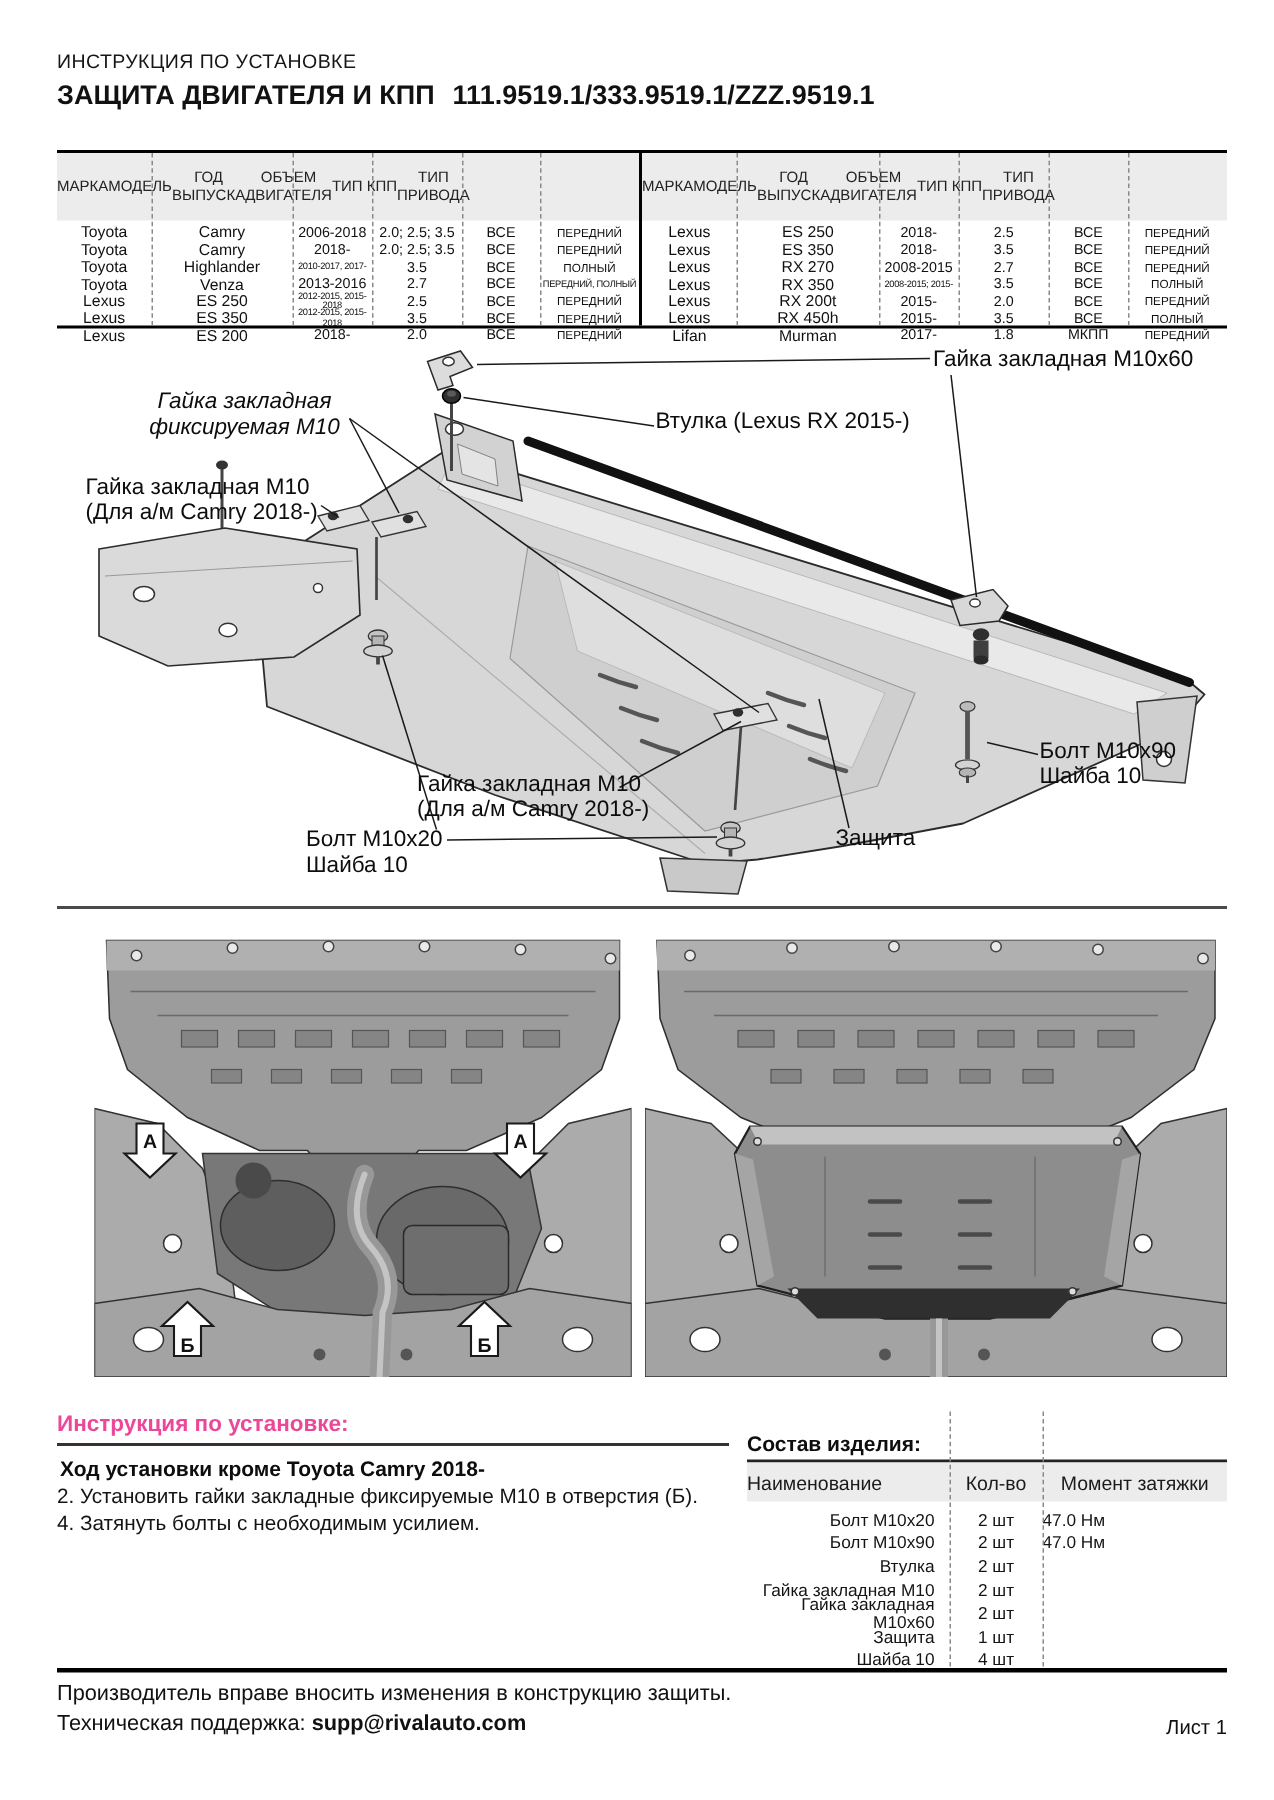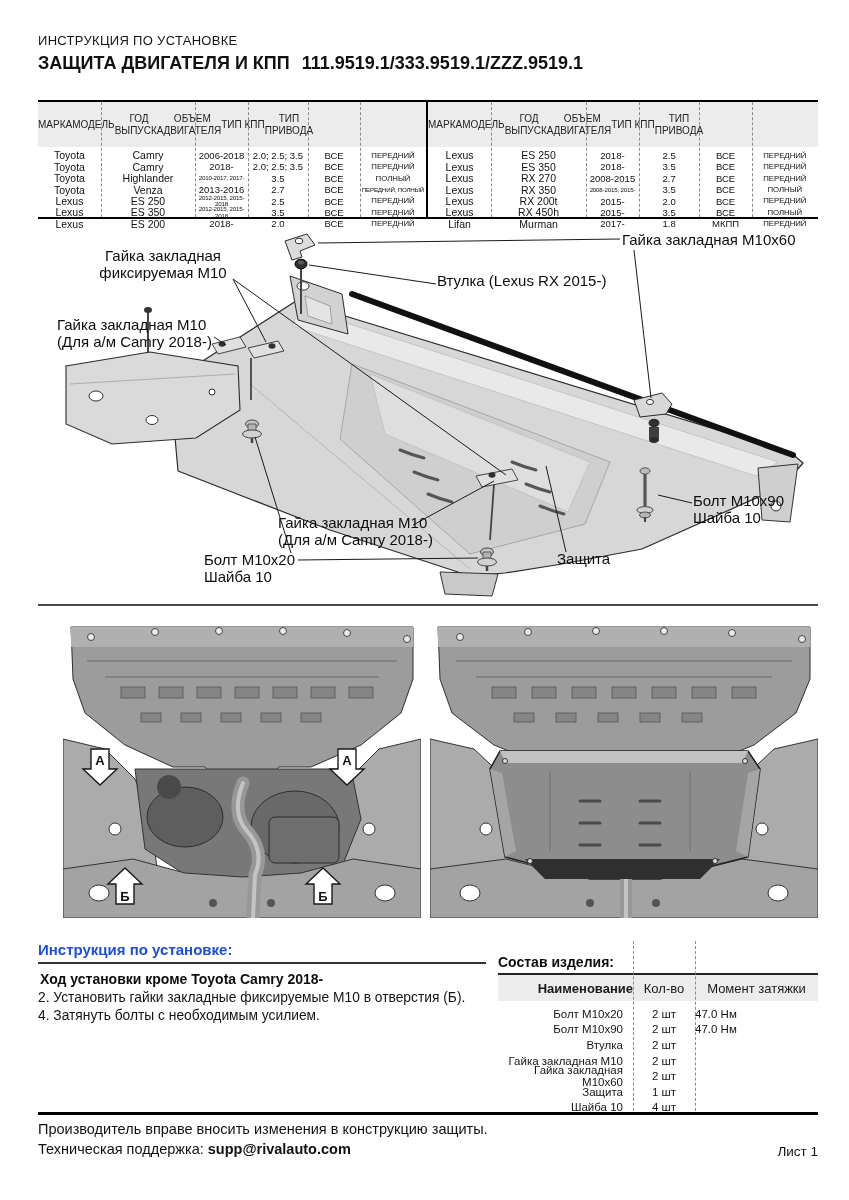--- a/index.html
+++ b/index.html
@@ -25,46 +25,46 @@
   .shrunk{font-size:6.2px !important;letter-spacing:-0.2px;}
   .vd{position:absolute;top:0;bottom:0;width:0;border-left:1px dashed #8a8a8a;}
   .vd1{left:16.2%}.vd2{left:40.5%}.vd3{left:54.1%}.vd4{left:69.6%}.vd5{left:83%}
 
   
   .diagram{position:absolute;left:0;top:224px;width:849px;height:380px;}
   .diagram svg{position:absolute;left:0;top:0;}
   .dlabel{position:absolute;font-size:15px;line-height:1.12;white-space:pre-line;color:#0d0d0d;}
   .dl-m10x60{left:622px;top:8px;}
   .dl-vtulka{left:437px;top:49px;}
-  .dl-gzf{left:86px;top:24px;width:154px;text-align:center;}
+  .dl-gzf{left:86px;top:36px;width:154px;text-align:center;font-style:italic;}
   .dl-gzleft{left:57px;top:93px;}
   .dl-gzbottom{left:278px;top:291px;}
   .dl-bolt20{left:204px;top:328px;}
   .dl-zashita{left:557px;top:327px;}
   .dl-bolt90{left:693px;top:269px;}
 
   .divider{position:absolute;left:38px;top:604px;width:780px;height:2px;background:#4a4a4a;}
 
   
   .photoL{position:absolute;left:63px;top:621px;width:358px;height:297px;}
   .photoR{position:absolute;left:430px;top:621px;width:388px;height:297px;}
 
   
   .inst{position:absolute;left:38px;top:941px;width:448px;}
-  .inst-h{font-size:15px;font-weight:bold;color:#1d4ed8;}
+  .inst-h{font-size:15px;font-weight:bold;color:#ec4899;}
   .inst-rule{height:2px;background:#333;margin:4px 0 7px 0;}
   .inst-sub{font-size:14px;font-weight:bold;margin:0 0 2px 2px;color:#0d0d0d;}
   .step{font-size:13.8px;line-height:1.3;color:#141414;}
 
   
   .parts{position:absolute;left:498px;top:941px;width:320px;height:170px;}
   .parts-h{font-size:14px;font-weight:bold;color:#0d0d0d;height:19px;margin-top:13px;}
   .parts-rule{height:2px;background:#222;}
   .p-head{display:flex;align-items:center;height:26px;background:#ececec;font-size:13px;color:#1a1a1a;}
-  .ph-name{width:135px;text-align:right;font-weight:bold;}
+  .ph-name{width:135px;text-align:left;}
   .ph-qty{width:62px;text-align:center;}
   .ph-torque{flex:1;text-align:center;}
   .p-rows{margin-top:5px;}
   .p-row{display:flex;align-items:center;height:15.6px;font-size:11.5px;color:#141414;}
   .pc-name{width:135px;text-align:right;padding-right:10px;box-sizing:border-box;}
   .pc-qty{width:62px;text-align:center;}
   .pc-torque{flex:1;text-align:left;}
   .pvd{position:absolute;top:0;bottom:0;width:0;border-left:1px dashed #8a8a8a;}
   .pvd1{left:135px;}.pvd2{left:197px;}
 

